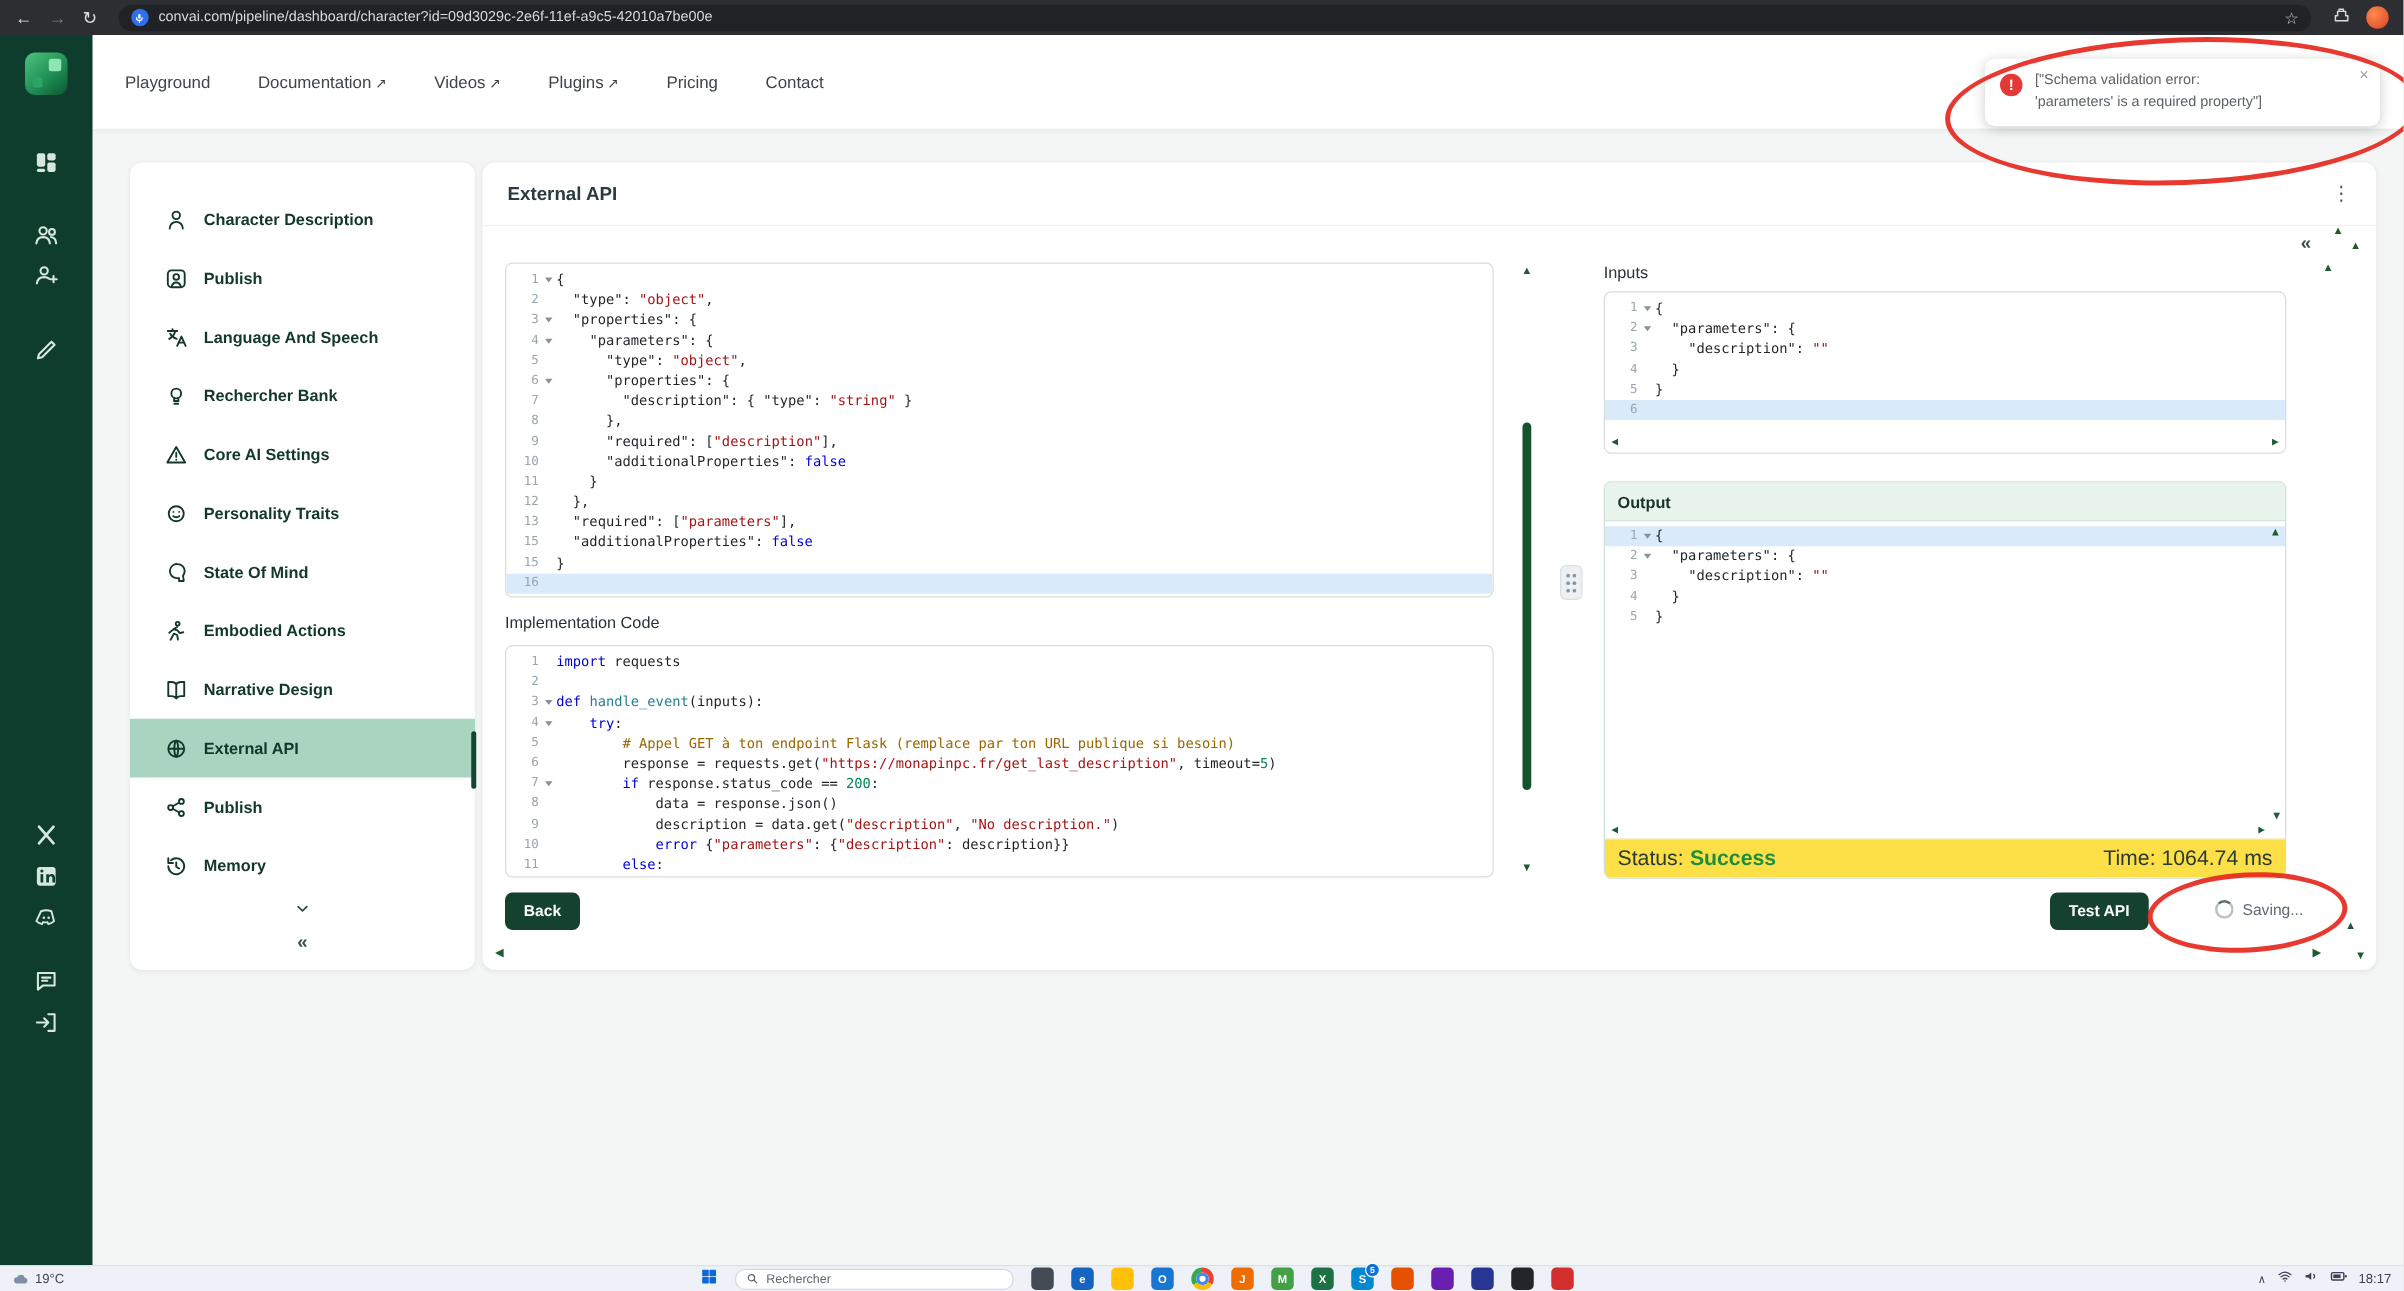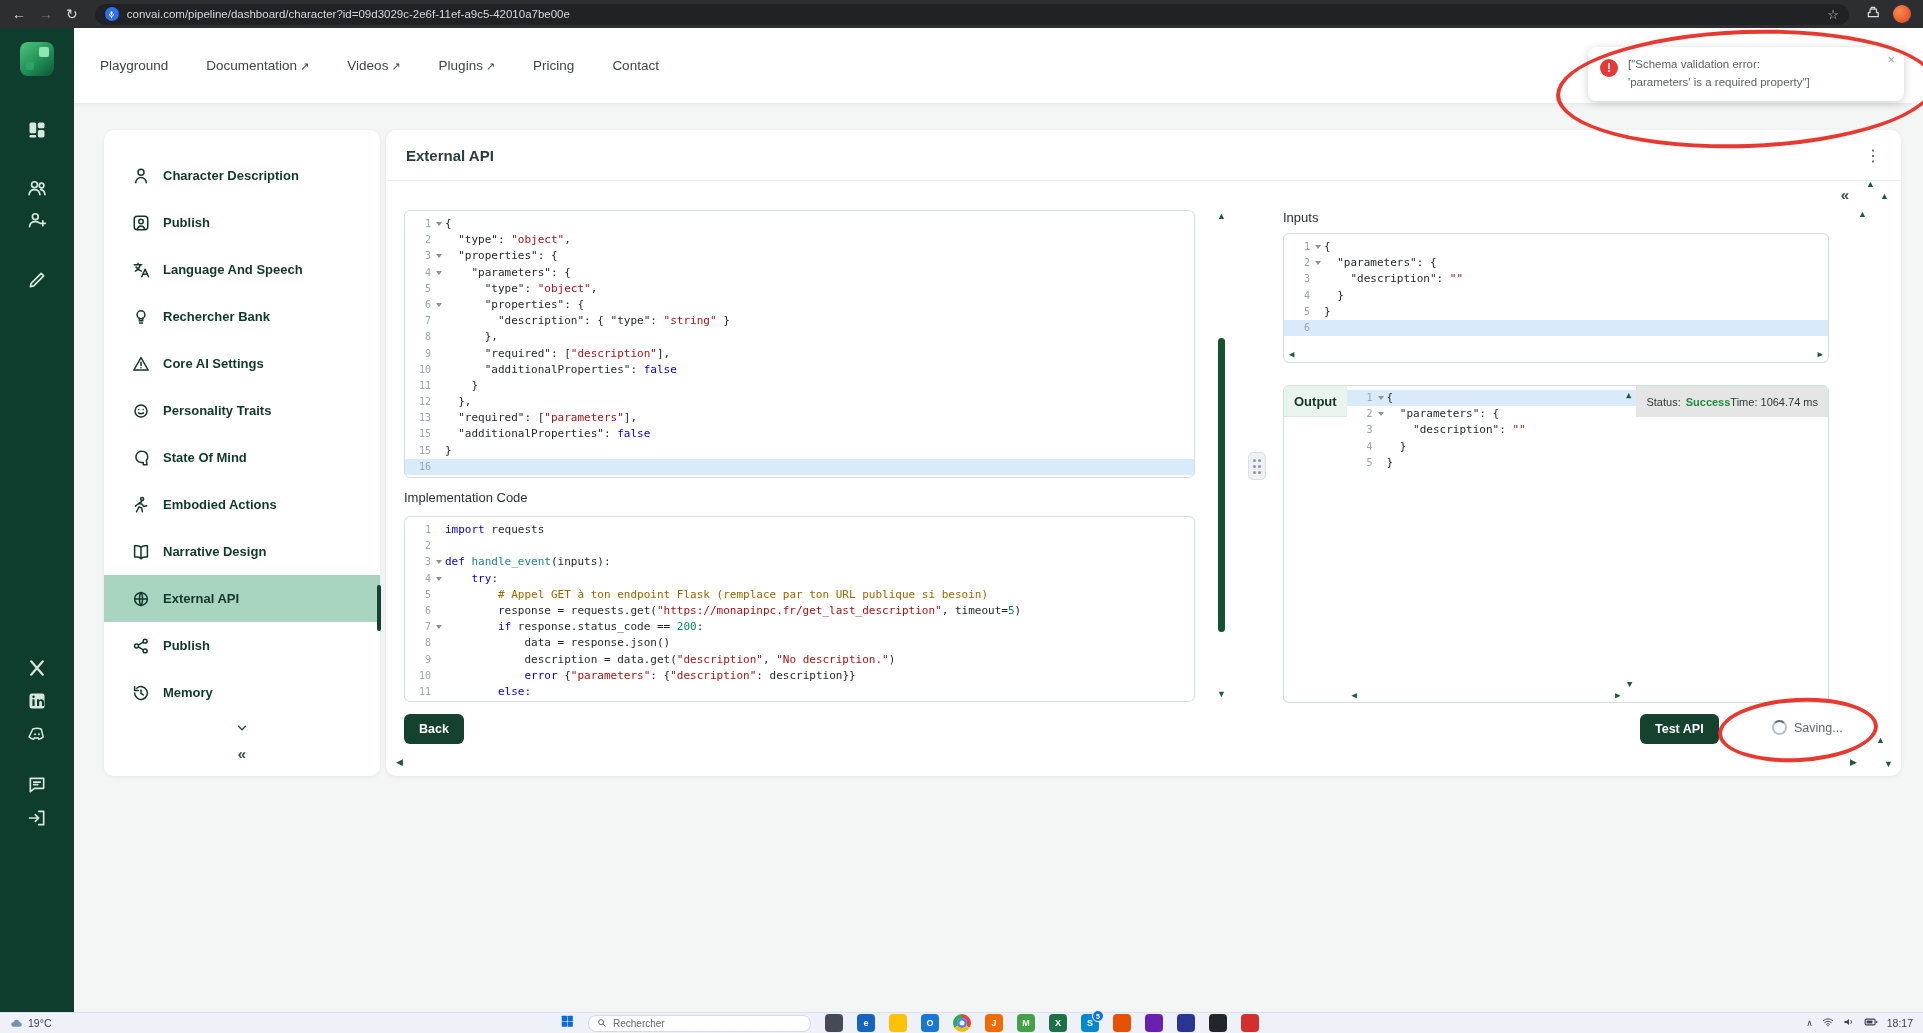--- a/index.html
+++ b/index.html
@@ -97,26 +97,26 @@
   .tk-f{color:#267f99}
 
   .vscroll{position:absolute;left:832px;top:208px;width:7px;height:294px;background:#14532d;border-radius:4px}
   .draghandle{position:absolute;left:862px;top:322px;width:16px;height:26px;border:1px solid #d9dfe3;background:#eef1f4;
               border-radius:5px;display:flex;align-items:center;justify-content:center}
   .dots{width:3px;height:3px;border-radius:50%;background:#8b98a3;margin:-12px 0 0 -5px;
         box-shadow:5px 0 0 #8b98a3,0 6px 0 #8b98a3,5px 6px 0 #8b98a3,0 12px 0 #8b98a3,5px 12px 0 #8b98a3}
 
   
   .output-panel{position:absolute;left:897px;top:255px;width:546px;height:318px;border:1px solid #cfe0d6;border-radius:6px;
-                background:#fff;display:flex;overflow:hidden;box-sizing:border-box}
+                background:#fff;display:flex;flex-direction:column;overflow:hidden;box-sizing:border-box}
   .op-header{height:30px;flex:none;background:#e9f4ee;border-bottom:1px solid #d9e8df;display:flex;align-items:center;
              padding:0 10px;font-size:13px;font-weight:bold;color:#183429}
   .op-code{flex:1;position:relative;padding-top:4px;font-family:"DejaVu Sans Mono",monospace;font-size:11px;color:#202124}
-  .op-status{height:30px;flex:none;background:#e5e5e5;border-top:1px solid #d9e8df;display:flex;align-items:center;
-             justify-content:space-between;padding:0 10px;font-size:11px;color:#2a3a33}
+  .op-status{height:30px;flex:none;background:#fde047;border-top:1px solid #d9e8df;display:flex;align-items:center;
+             justify-content:space-between;padding:0 10px;font-size:17px;color:#2a3a33}
   .ok{color:#1e8e3e;font-weight:bold;margin-left:5px}
   .tri-abs{position:absolute;font-size:9px;color:#1c5b33;line-height:1}
 
   
   .btn{position:absolute;background:#15412f;color:#fff;font-size:12.5px;font-weight:bold;border-radius:6px;padding:8px 15px}
   .btn-back{left:18px;top:584px}
   .btn-test{left:1254px;top:584px}
   .saving{position:absolute;left:1386px;top:590px;display:flex;align-items:center;gap:7px;color:#5f6a72;font-size:12.5px}
   .spinner{width:11px;height:11px;border:2px solid #b9c1c8;border-top-color:#5f6a72;border-radius:50%;flex:none}
 

